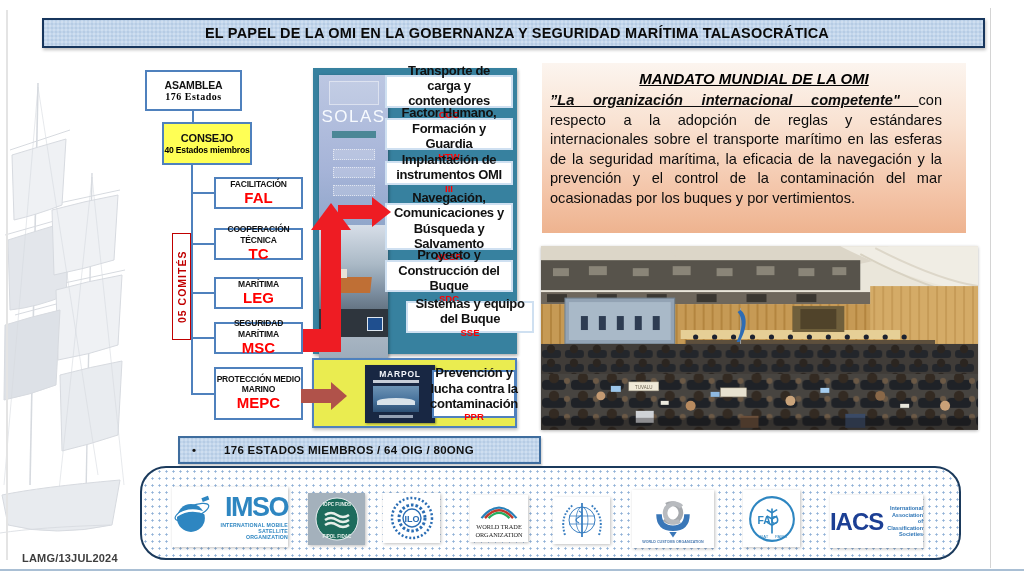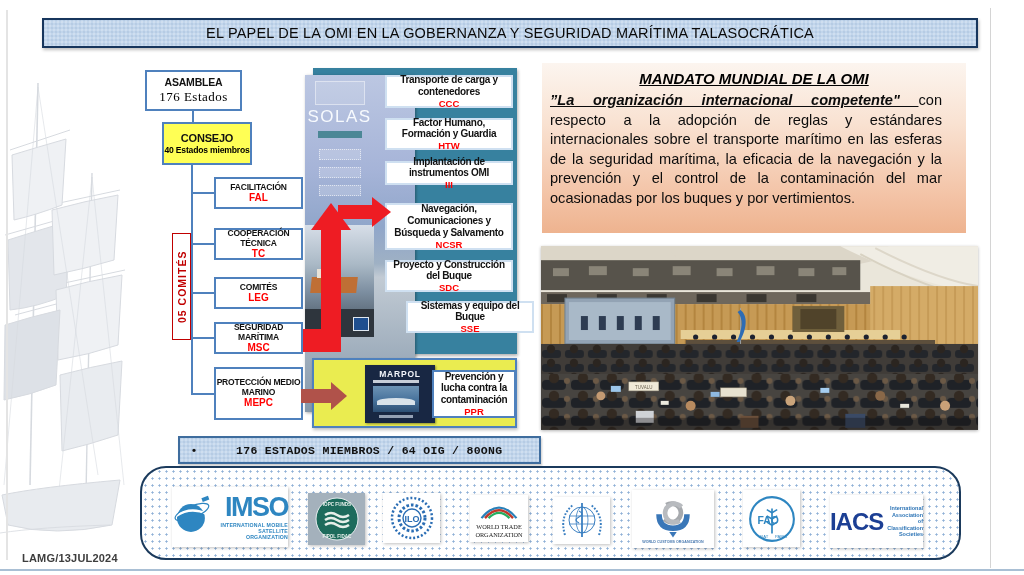--- a/index.html
+++ b/index.html
@@ -5,34 +5,34 @@
   html,body{margin:0;padding:0;background:#fff;}
   .slide{position:relative;width:1024px;height:575px;background:#fff;overflow:hidden;
          font-family:"Liberation Sans",sans-serif;}
   .abs{position:absolute;}
   
   .halftone{background-color:#c2d6ec;
     background-image:radial-gradient(rgba(255,255,255,.9) 22%,rgba(255,255,255,0) 26%),
                      radial-gradient(rgba(100,130,170,.5) 22%,rgba(100,130,170,0) 26%);
     background-size:4px 4px;background-position:0 0,2px 2px;}
   .titlebar{left:42px;top:18px;width:932px;height:26px;border:2px solid #17365d;
-    display:flex;align-items:center;justify-content:center;font-weight:normal;font-size:14.5px;
-    color:#0a0a0a;letter-spacing:.2px;box-shadow:1px 2px 3px rgba(0,0,0,.25);}
+    display:flex;align-items:center;justify-content:center;font-weight:bold;font-size:14.5px;
+    color:#0a0a0a;letter-spacing:.2px;box-shadow:1px 2px 3px rgba(0,0,0,.25);padding-left:7px;}
   .bx{border:2px solid #4f81bd;background:#fff;display:flex;flex-direction:column;
       align-items:center;justify-content:center;text-align:center;box-sizing:border-box;}
   .bx .nm{font-weight:bold;font-size:8.5px;color:#111;line-height:1.2;letter-spacing:-.2px;}
-  .bx .cd{font-weight:bold;font-size:10px;color:#f00;line-height:1.25;}
+  .bx .cd{font-weight:bold;font-size:15px;color:#f00;line-height:1.25;}
   .line{background:#4f81bd;}
   .comites{border:1.5px solid #c00000;background:#fff;color:#c00000;font-weight:bold;
     font-size:10.5px;letter-spacing:1px;display:flex;align-items:center;justify-content:center;
     writing-mode:vertical-rl;transform:rotate(180deg);}
   .teal{background:#37819f;}
   .sub{border:2px solid #cfe0f1;background:#fff;display:flex;flex-direction:column;
     align-items:center;justify-content:center;text-align:center;box-sizing:border-box;padding:1px 3px;}
-  .sub .nm{font-weight:bold;font-size:10px;color:#111;line-height:1.18;letter-spacing:-.3px;}
+  .sub .nm{font-weight:bold;font-size:13px;color:#111;line-height:1.18;letter-spacing:-.3px;}
   .sub .cd{font-weight:bold;font-size:9.5px;color:#f00;line-height:1.2;}
   .tri{width:0;height:0;}
   .marpolbox{background:#eaec50;border:2px solid #4f81bd;box-sizing:border-box;}
   .banner{left:178px;top:436px;width:359px;height:24px;border:2px solid #3f6d9e;
     display:flex;align-items:center;font-weight:bold;font-size:11.5px;color:#111;
     box-shadow:1px 2px 2px rgba(0,0,0,.2);}
   .mandate{left:542px;top:63px;width:424px;height:170px;box-sizing:border-box;padding:3px 8px 0 8px;
     background:linear-gradient(180deg,#fcf5ef 0%,#f9e2d2 35%,#f3c3a6 78%,#eeb38f 100%);}
   .mandate h2{margin:4px;text-align:center;font-size:15px;font-style:italic;
     text-decoration:underline;color:#000;}
@@ -42,23 +42,23 @@
     background-image:radial-gradient(#8fb0d6 .9px,transparent 1.25px);background-size:7px 7px;}
   .tile{background:#fff;box-shadow:1px 1px 3px rgba(0,0,0,.25);display:flex;
     align-items:center;justify-content:center;text-align:right;}
   .imso-txt{display:flex;flex-direction:column;line-height:1;}
   .imso-txt .big{font-size:27px;font-weight:800;color:#2e86c1;letter-spacing:-1.5px;}
   .imso-txt .sm{font-size:5.2px;font-weight:bold;color:#2e86c1;letter-spacing:.2px;margin-top:1.5px;}
   .iacs{display:flex;align-items:center;gap:4px;}
   .iacs .big{font-size:24px;font-weight:800;color:#1c3f94;letter-spacing:-1px;}
   .iacs .cap{font-size:5.5px;font-weight:bold;color:#2e75b6;line-height:1.2;}
   .footer{left:22px;top:552px;font-weight:bold;font-size:11px;color:#3d3d3d;letter-spacing:.2px;}
-  .solas-book{left:305px;top:75px;width:69px;height:337px;
+  .solas-book{left:319px;top:75px;width:69px;height:337px;
     background:linear-gradient(180deg,#bcc7e2 0%,#a6b4d8 28%,#90a6ca 45%,#9fb1c4 56%,#c2cbd4 60%,#8598ab 100%);
-    box-shadow:1px 1px 3px rgba(0,0,0,.35);overflow:hidden;padding-left:41px;}
+    box-shadow:1px 1px 3px rgba(0,0,0,.35);overflow:hidden;}
   .marpol-book{left:365px;top:365px;width:70px;height:58px;background:#182743;
     box-shadow:1px 1px 2px rgba(0,0,0,.4);overflow:hidden;}
 </style>
 </head>
 <body>
 
 <div class="slide">
 
   <svg class="abs" style="left:0;top:55px;" width="125" height="500" viewBox="0 0 125 500" opacity="0.55">
     <g stroke="#b6bcc6" fill="#e2e6ec" stroke-width="1">
@@ -86,21 +86,21 @@
     </g>
   </svg>
   <div class="abs" style="left:6px;top:10px;width:1.5px;height:550px;background:#e4e4e4;"></div>
 
   <div class="abs titlebar halftone">
     <span>EL PAPEL DE LA OMI EN LA GOBERNANZA Y SEGURIDAD MARÍTIMA TALASOCRÁTICA</span>
   </div>
 
   <div class="abs bx" style="left:145px;top:70px;width:97px;height:41px;">
     <span class="nm" style="font-size:10.5px;">ASAMBLEA</span>
-    <span style="font-family:'Liberation Serif',serif;font-weight:normal;font-size:13px;letter-spacing:.5px;">176 Estados</span>
+    <span style="font-family:'Liberation Serif',serif;font-weight:bold;font-size:10px;letter-spacing:.5px;">176 Estados</span>
   </div>
   <div class="abs line" style="left:192px;top:111px;width:2px;height:11px;"></div>
   <div class="abs bx" style="left:162px;top:122px;width:90px;height:43px;background:#ffff55;">
     <span class="nm" style="font-size:11px;">CONSEJO</span>
     <span style="font-weight:bold;font-size:8.6px;letter-spacing:-.2px;">40 Estados miembros</span>
   </div>
   <div class="abs line" style="left:191px;top:165px;width:2px;height:230px;"></div>
   <div class="abs line" style="left:193px;top:192px;width:21px;height:2px;"></div>
   <div class="abs line" style="left:193px;top:243px;width:21px;height:2px;"></div>
   <div class="abs line" style="left:193px;top:292px;width:21px;height:2px;"></div>
@@ -111,21 +111,21 @@
 
   <div class="abs bx" style="left:214px;top:177px;width:89px;height:32px;">
     <span class="nm">FACILITACIÓN</span>
     <span class="cd">FAL</span>
   </div>
   <div class="abs bx" style="left:214px;top:228px;width:89px;height:32px;">
     <span class="nm">COOPERACIÓN TÉCNICA</span>
     <span class="cd">TC</span>
   </div>
   <div class="abs bx" style="left:214px;top:277px;width:89px;height:32px;">
-    <span class="nm">COMITÉS</span>
+    <span class="nm">MARÍTIMA</span>
     <span class="cd">LEG</span>
   </div>
   <div class="abs bx" style="left:214px;top:322px;width:89px;height:32px;">
     <span class="nm">SEGURIDAD MARÍTIMA</span>
     <span class="cd">MSC</span>
   </div>
   <div class="abs bx" style="left:214px;top:367px;width:89px;height:53px;">
     <span class="nm">PROTECCIÓN MEDIO MARINO</span>
     <span class="cd">MEPC</span>
   </div>
@@ -190,21 +190,21 @@
   <div class="abs sub" style="left:432px;top:370px;width:84px;height:48px;border:2px solid #4f81bd;">
     <span class="nm">Prevención y lucha contra la contaminación</span>
     <span class="cd">PPR</span>
   </div>
 
   <div class="abs" style="left:301px;top:389px;width:30px;height:14px;background:#b0524a;"></div>
   <div class="abs tri" style="left:331px;top:382px;border-top:14px solid transparent;border-bottom:14px solid transparent;border-left:16px solid #b0524a;"></div>
 
   <div class="abs banner halftone">
     <span style="margin:0 0 0 12px;">•</span>
-    <span style="margin-left:40px;letter-spacing:.3px;font-family:Liberation Mono, monospace;">176 ESTADOS MIEMBROS / 64 OIG / 80ONG</span>
+    <span style="margin-left:28px;letter-spacing:.3px;">176 ESTADOS MIEMBROS / 64 OIG / 80ONG</span>
   </div>
 
   <div class="abs mandate">
     <h2>MANDATO MUNDIAL DE LA OMI</h2>
     <p><span class="lead">”La organización internacional competente" </span><span>con respecto a la adopción de reglas y estándares internacionales sobre el transporte marítimo en las esferas de la seguridad marítima, la eficacia de la navegación y la prevención y el control de la contaminación del mar ocasionadas por los buques y por vertimientos.</span></p>
   </div>
 
   <svg class="abs" style="left:541px;top:246px;box-shadow:0 1px 3px rgba(0,0,0,.3);" width="437" height="184" viewBox="0 0 438 184">
     <defs>
       <pattern id="wood" width="9" height="12" patternUnits="userSpaceOnUse">

